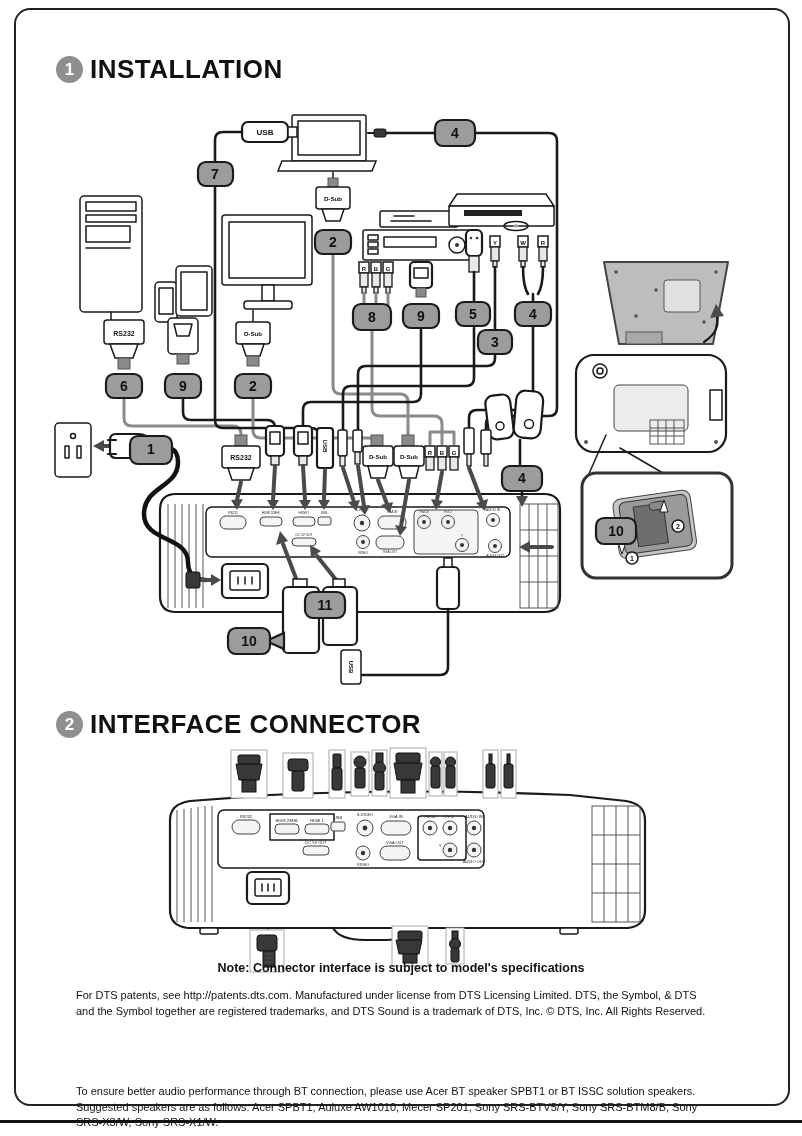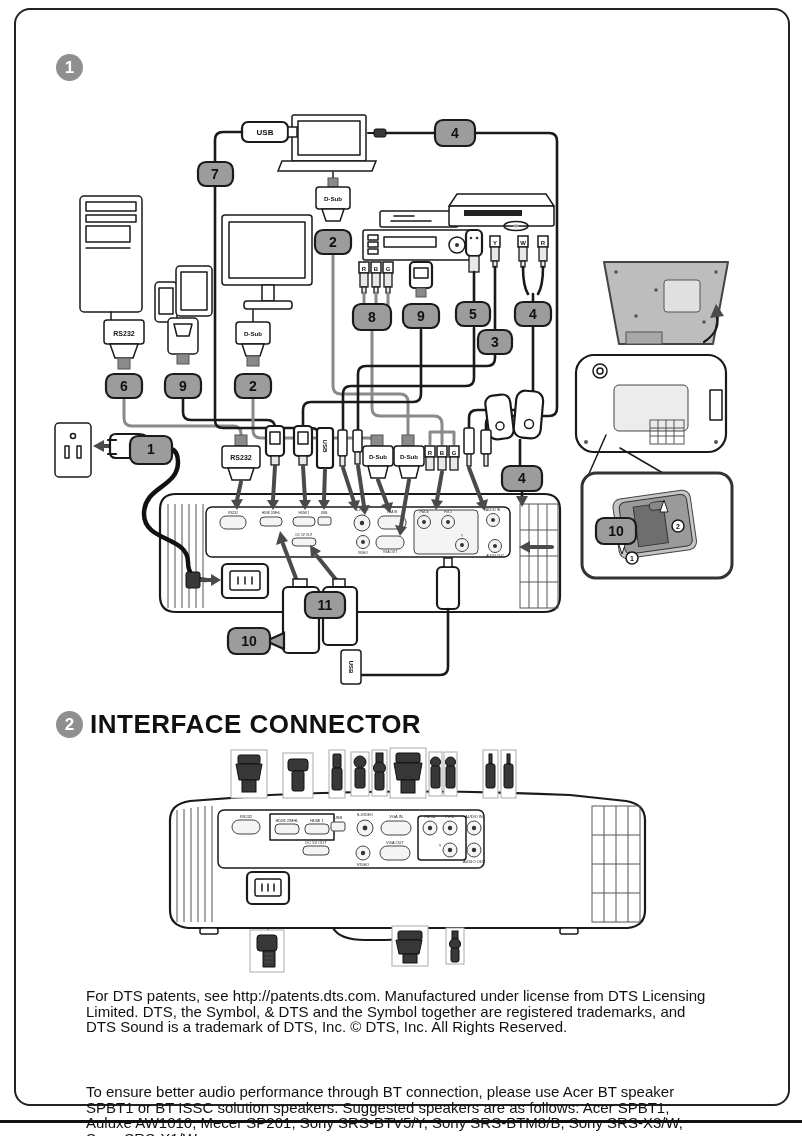--- a/index.html
+++ b/index.html
@@ -5,21 +5,21 @@
   html,body{margin:0;padding:0;background:#fff;}
   #page{position:relative;width:802px;height:1136px;background:#fff;overflow:hidden;
         font-family:"Liberation Sans",sans-serif;color:#111;}
   #frame{position:absolute;left:14px;top:8px;width:772px;height:1094px;border:2px solid #222;border-radius:16px;}
   #bottomrule{position:absolute;left:0;top:1120px;width:802px;height:3px;background:#111;}
   .sechead{position:absolute;display:flex;align-items:center;gap:7px;}
   .secnum{width:27px;height:27px;border-radius:50%;background:#8f8f8f;color:#fff;
           font-weight:bold;font-size:17px;display:flex;align-items:center;justify-content:center;}
   .sectitle{font-weight:bold;font-size:26px;letter-spacing:.5px;color:#111;}
   #note{position:absolute;left:0;right:0;top:961px;text-align:center;font-weight:bold;font-size:12.5px;}
-  .para{position:absolute;left:86px;width:630px;font-size:15px;line-height:15.5px;color:#111;}
+  .para{position:absolute;left:76px;width:630px;font-size:11px;line-height:15.5px;color:#111;}
   #para-dts{top:988px;}
   #para-bt{top:1043px;margin-top:41px;}
   
   .k{fill:none;stroke:#1a1a1a;stroke-width:1.5;stroke-linejoin:round;stroke-linecap:round;}
   .k2{fill:none;stroke:#1a1a1a;stroke-width:2.2;stroke-linejoin:round;stroke-linecap:round;}
   .kc{fill:none;stroke:#1a1a1a;stroke-width:2.6;stroke-linecap:round;stroke-linejoin:round;}
   .gc{fill:none;stroke:#8a8a8a;stroke-width:3;stroke-linecap:round;stroke-linejoin:round;}
   .pw{fill:none;stroke:#111;stroke-width:4.5;stroke-linecap:round;}
   .wf{fill:#fff;stroke:#1a1a1a;stroke-width:1.5;}
   .wf2{fill:#fff;stroke:#1a1a1a;stroke-width:2.2;}
@@ -42,20 +42,21 @@
   .circnum{font:bold 7px "Liberation Sans",sans-serif;fill:#111;text-anchor:middle;}
 </style>
 </head>
 <body>
 
 <div id="page">
   <div id="frame"></div>
 
   <div class="sechead" style="left:56px;top:54px;">
     <div class="secnum">1</div>
+    <div class="sectitle">INSTALLATION</div>
   </div>
 
   <svg style="position:absolute;left:16px;top:90px;" width="770" height="620" viewBox="0 0 770 620">
 
     <g>
       <path class="wf2" d="M144,420 Q144,404 160,404 H528 Q544,404 544,420 V506 Q544,522 528,522 H160 Q144,522 144,506 Z"></path>
       <g class="thin">
         <path d="M152,414 V518 M159,414 V518 M166,414 V518 M173,414 V518 M180,414 V518 M187,414 V518"></path>
       </g>
       <g class="thin">
@@ -611,17 +612,18 @@
       </g>
       <g>
         <rect class="pb" x="316" y="188" width="18" height="36"></rect>
         <rect class="df" x="322" y="191" width="6" height="8"></rect>
         <circle class="df" cx="325" cy="204" r="5.5"></circle>
         <rect class="df" x="321" y="208" width="8" height="14" rx="2"></rect>
       </g>
     </g>
   </svg>
 
+  <div id="note">Note: Connector interface is subject to model's specifications</div>
   <div class="para" id="para-dts">For DTS patents, see http://patents.dts.com. Manufactured under license from DTS Licensing Limited. DTS, the Symbol, &amp; DTS and the Symbol together are registered trademarks, and DTS Sound is a trademark of DTS, Inc. © DTS, Inc. All Rights Reserved.</div>
   <div class="para" id="para-bt">To ensure better audio performance through BT connection, please use Acer BT speaker SPBT1 or BT ISSC solution speakers. Suggested speakers are as follows: Acer SPBT1, Auluxe AW1010, Mecer SP201, Sony SRS-BTV5/Y, Sony SRS-BTM8/B, Sony SRS-X3/W, Sony SRS-X1/W.</div>
 
   <div id="bottomrule"></div>
 </div>
 
 </body></html>

